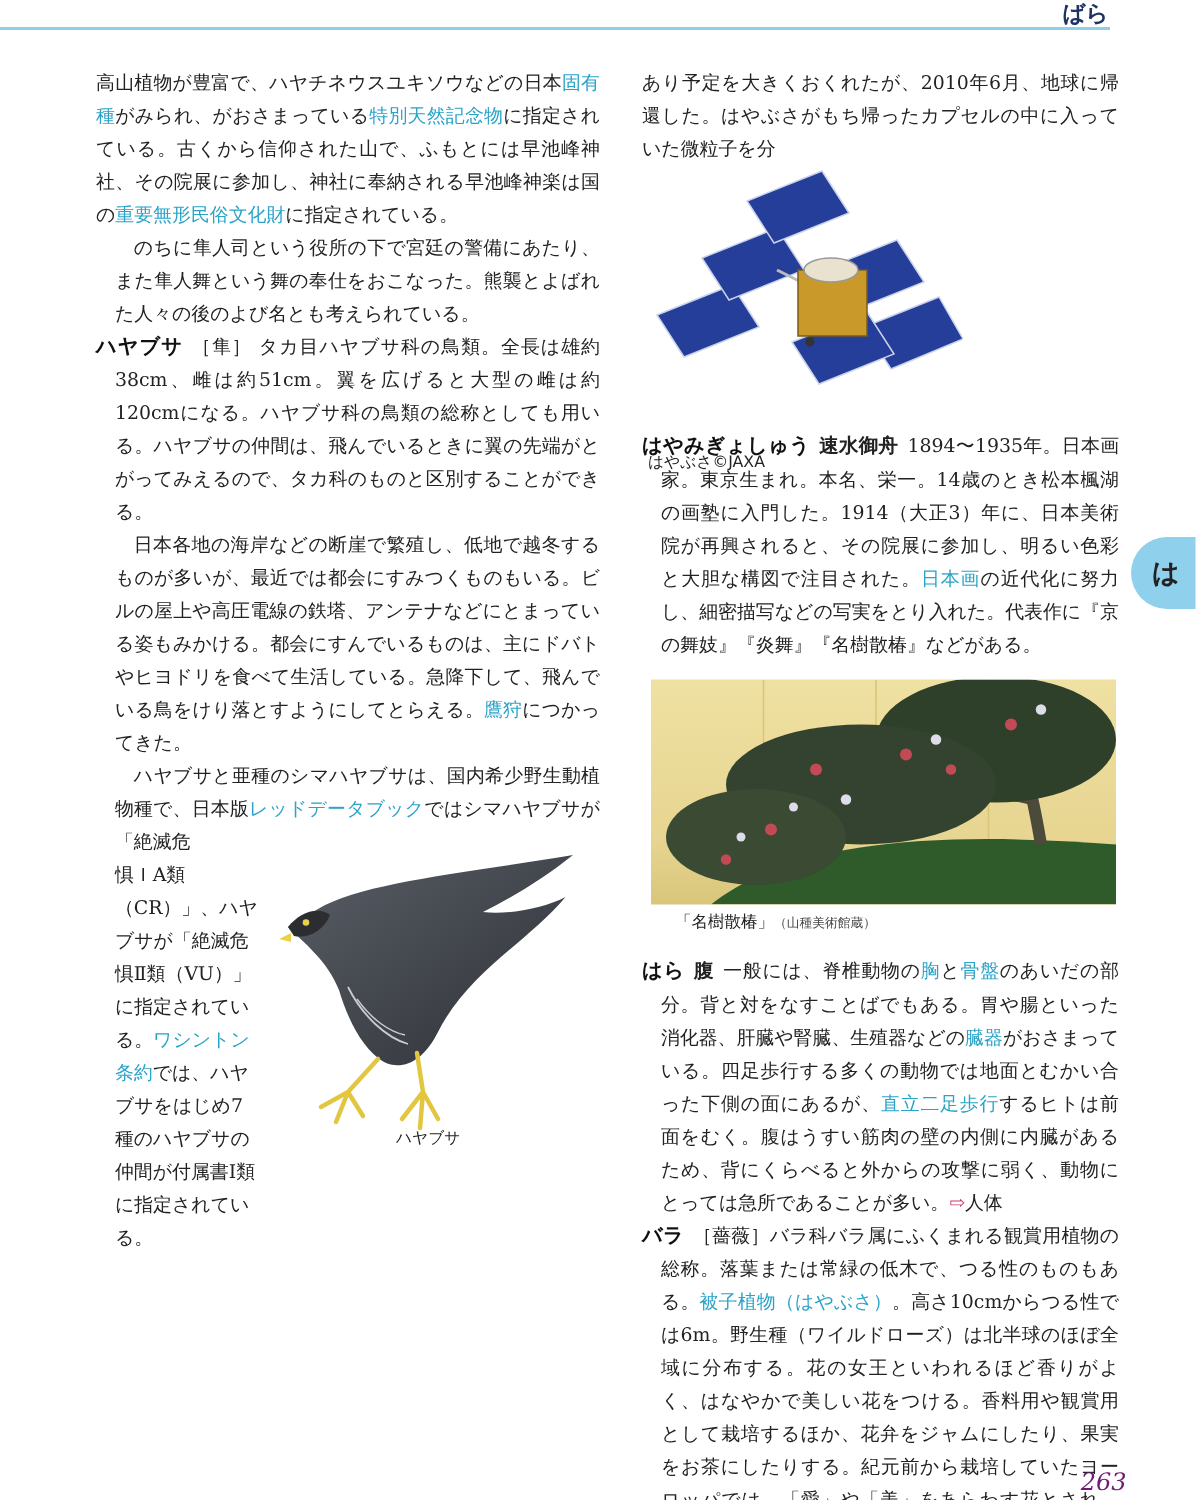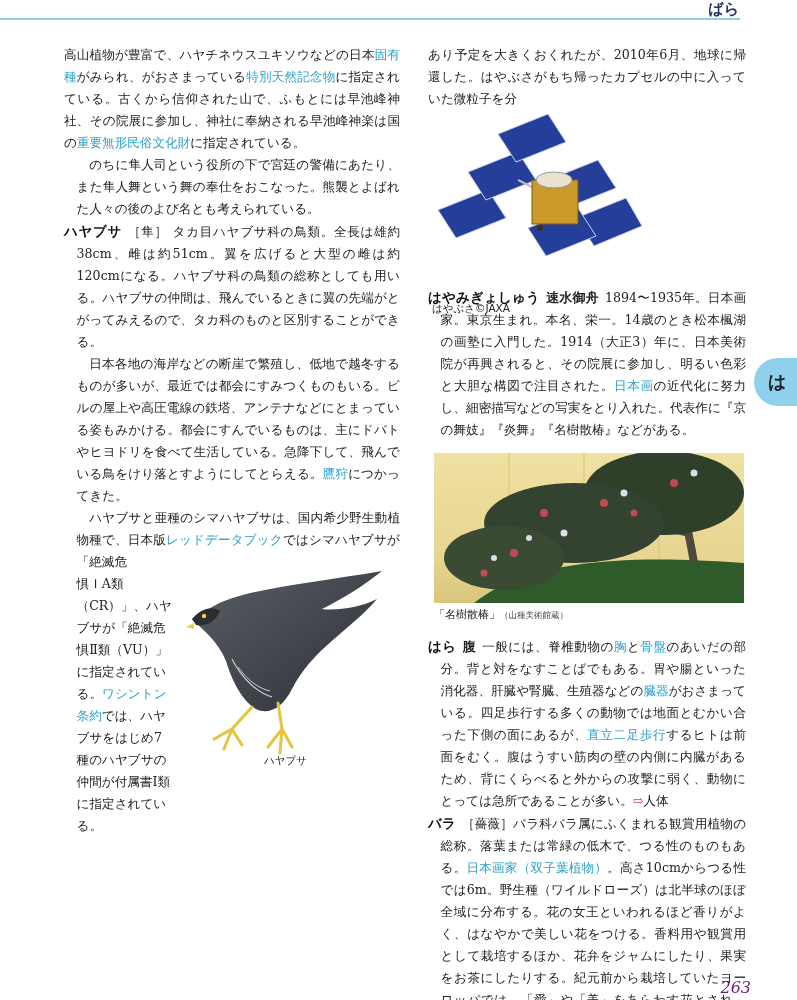--- a/index.html
+++ b/index.html
@@ -50,21 +50,21 @@
     font-family: "DejaVu Sans", "Liberation Sans", sans-serif;
     font-size: 10.5px; color: #222;
   }
   .sat-wrap { position: relative; height: 176px; }
   .sat-fig { position: absolute; left: 0; top: 0; width: 214px; height: 176px; }
   .sat-text { margin-left: 220px; width: 98px; }
   .painting {
     width: 310px; height: 150px; margin: 12px 0 4px 6px; position: relative; overflow: hidden;
     background: linear-gradient(180deg, #efe1a2 0%, #e7d591 70%, #d9c67b 100%);
   }
-  .painting-cap { margin-left: 6px; font-size: 11px; line-height: 16px; }
+  .painting-cap { margin-left: 22px; font-size: 11px; line-height: 16px; }
   .painting-cap small { font-size: 8.5px; color: #444; }
   .page-number {
     position: absolute; right: 46px; top: 978px; font-size: 16px; color: #701a75;
     font-family: "DejaVu Serif", "Liberation Serif", serif;
     font-style: italic;
   }
   .arrow { color: #d04070; }
 </style>
 </head>
 <body>
@@ -169,18 +169,18 @@
   </div>
   <div class="painting-cap">
     <span>「名樹散椿」</span><small>（山種美術館蔵）</small>
   </div>
 
   <p class="entry" style="margin-top:12px;">
     <span class="head">はら</span><span class="kanji-head">腹</span><span><span>一般には、脊椎動物の</span><span class="link">胸</span><span>と</span><span class="link">骨盤</span><span>のあいだの部分。背と対をなすことばでもある。胃や腸といった消化器、肝臓や腎臓、生殖器などの</span><span class="link">臓器</span><span>がおさまっている。四足歩行する多くの動物では地面とむかい合った下側の面にあるが、</span><span class="link">直立二足歩行</span><span>するヒトは前面をむく。腹はうすい筋肉の壁の内側に内臓があるため、背にくらべると外からの攻撃に弱く、動物にとっては急所であることが多い。</span><span class="arrow">⇨</span><span>人体</span></span>
   </p>
 
   <p class="entry">
-    <span class="head">バラ</span><span>［薔薇］</span><span><span>バラ科バラ属にふくまれる観賞用植物の総称。落葉または常緑の低木で、つる性のものもある。</span><span class="link">日本画家（双子葉植物）</span><span>。高さ10cmからつる性では6m。野生種（ワイルドローズ）は北半球のほぼ全域に分布する。花の女王といわれるほど香りがよく、はなやかで美しい花をつける。香料用や観賞用として栽培するほか、花弁をジャムにしたり、果実をお茶にしたりする。紀元前から栽培していたヨーロッパでは、「愛」や「美」をあらわす花とされ、イギリスでは</span></span>
+    <span class="head">バラ</span><span>［薔薇］</span><span><span>バラ科バラ属にふくまれる観賞用植物の総称。落葉または常緑の低木で、つる性のものもある。</span><span class="link">被子植物（はやぶさ）</span><span>。高さ10cmからつる性では6m。野生種（ワイルドローズ）は北半球のほぼ全域に分布する。花の女王といわれるほど香りがよく、はなやかで美しい花をつける。香料用や観賞用として栽培するほか、花弁をジャムにしたり、果実をお茶にしたりする。紀元前から栽培していたヨーロッパでは、「愛」や「美」をあらわす花とされ、イギリスでは</span></span>
   </p>
 
 </div>
 
 <div class="page-number">263</div>
 
 </body></html>

